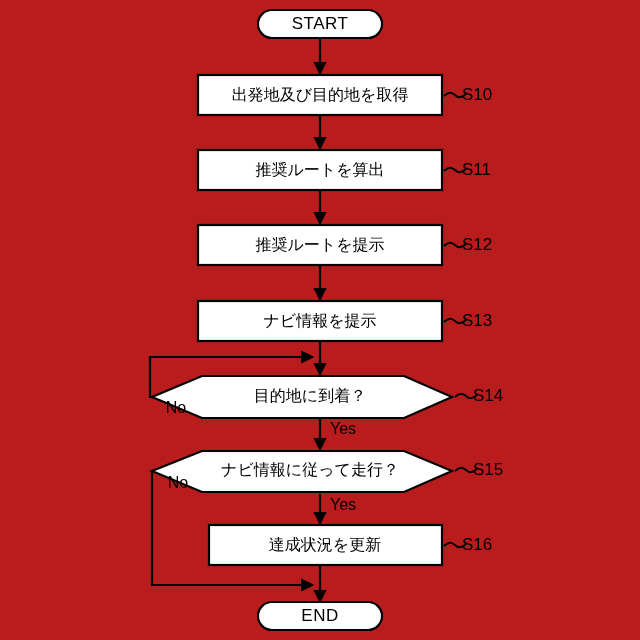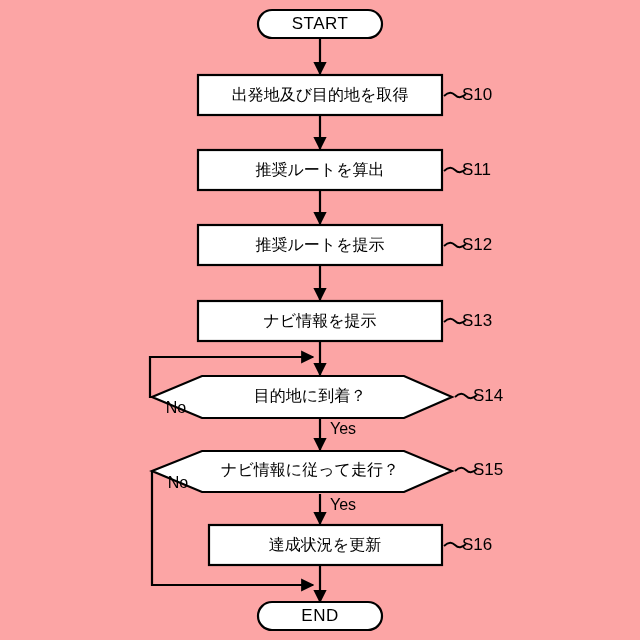--- a/index.html
+++ b/index.html
@@ -7,21 +7,21 @@
     padding: 0;
     background: #ffffff;
   }
   body {
     font-family: "Liberation Sans", "DejaVu Sans", sans-serif;
   }
   #flowchart-root {
     position: relative;
     width: 640px;
     height: 640px;
-    background: #fca5a5;
+    background: #b91c1c;
     overflow: hidden;
     text-decoration: underline;
   }
   svg.chart-svg {
     position: absolute;
     left: 0;
     top: 0;
     width: 640px;
     height: 640px;
   }

